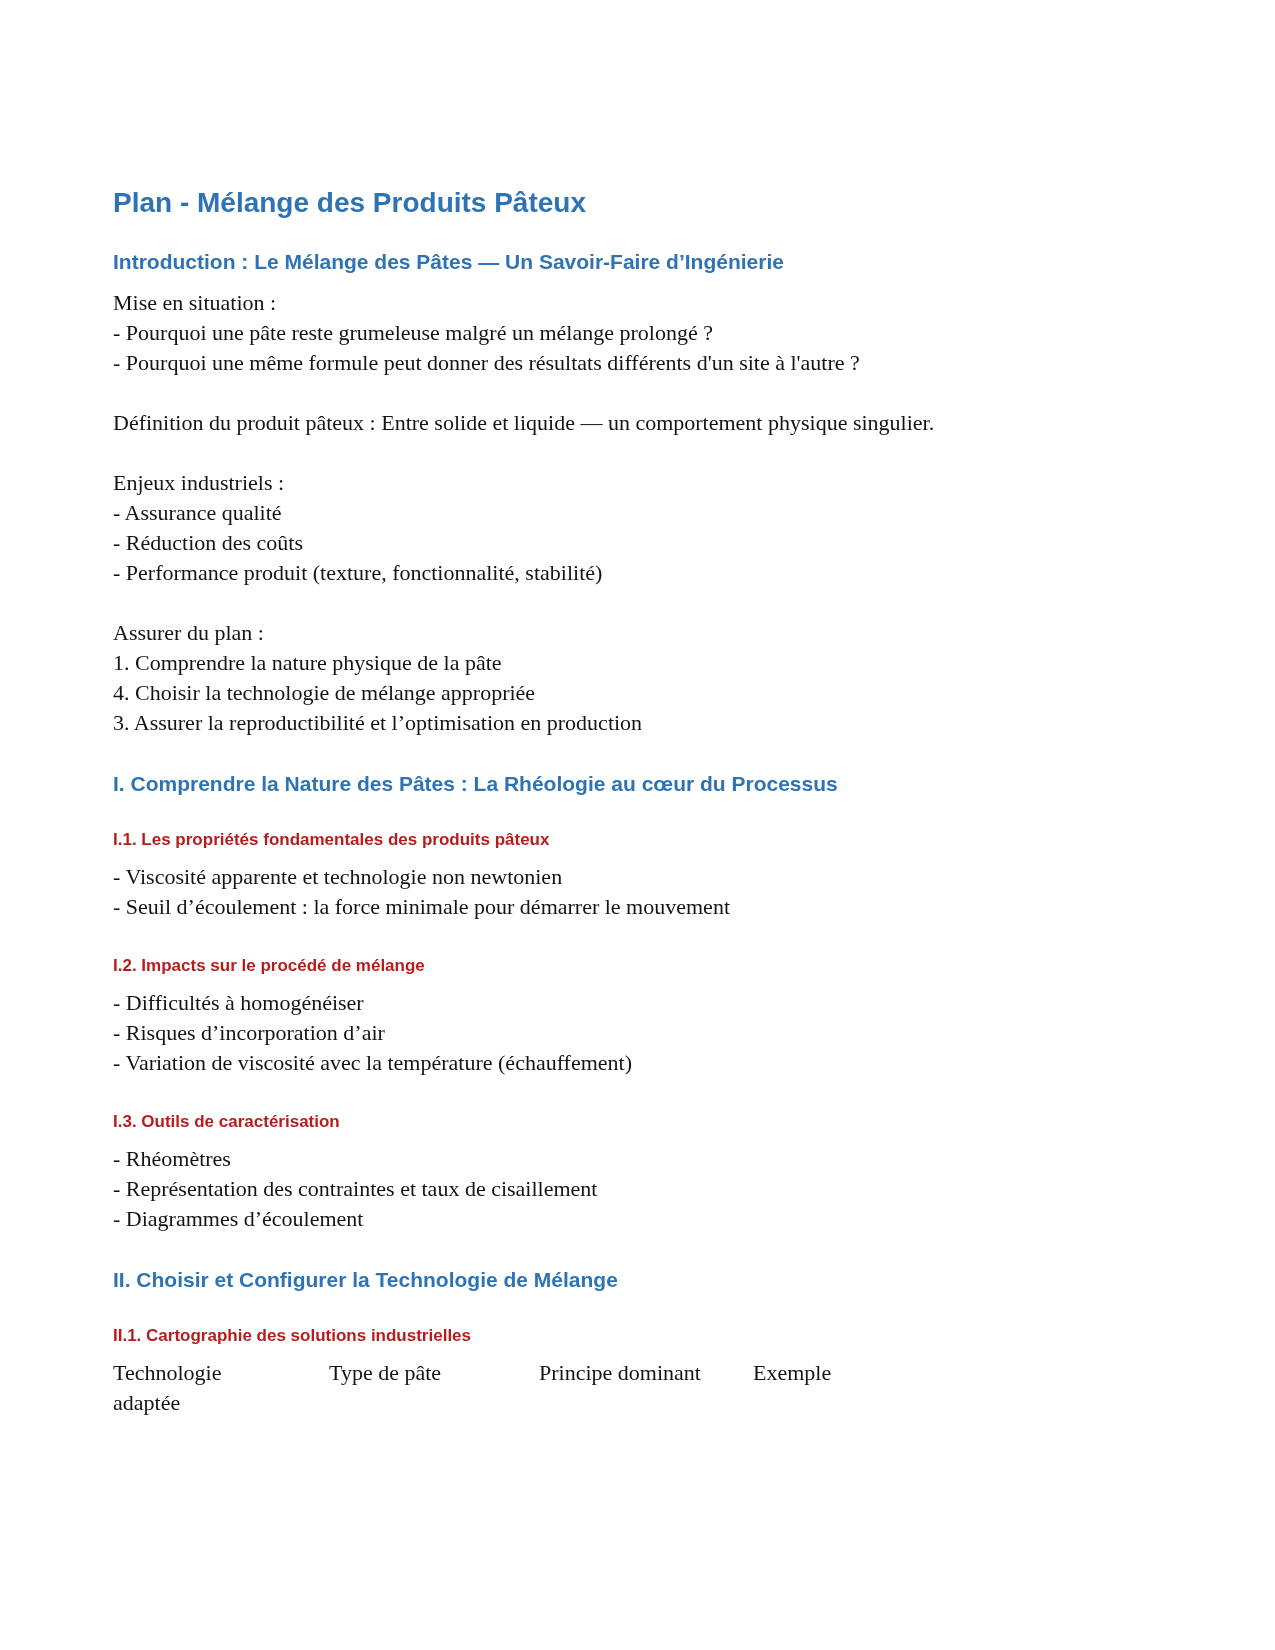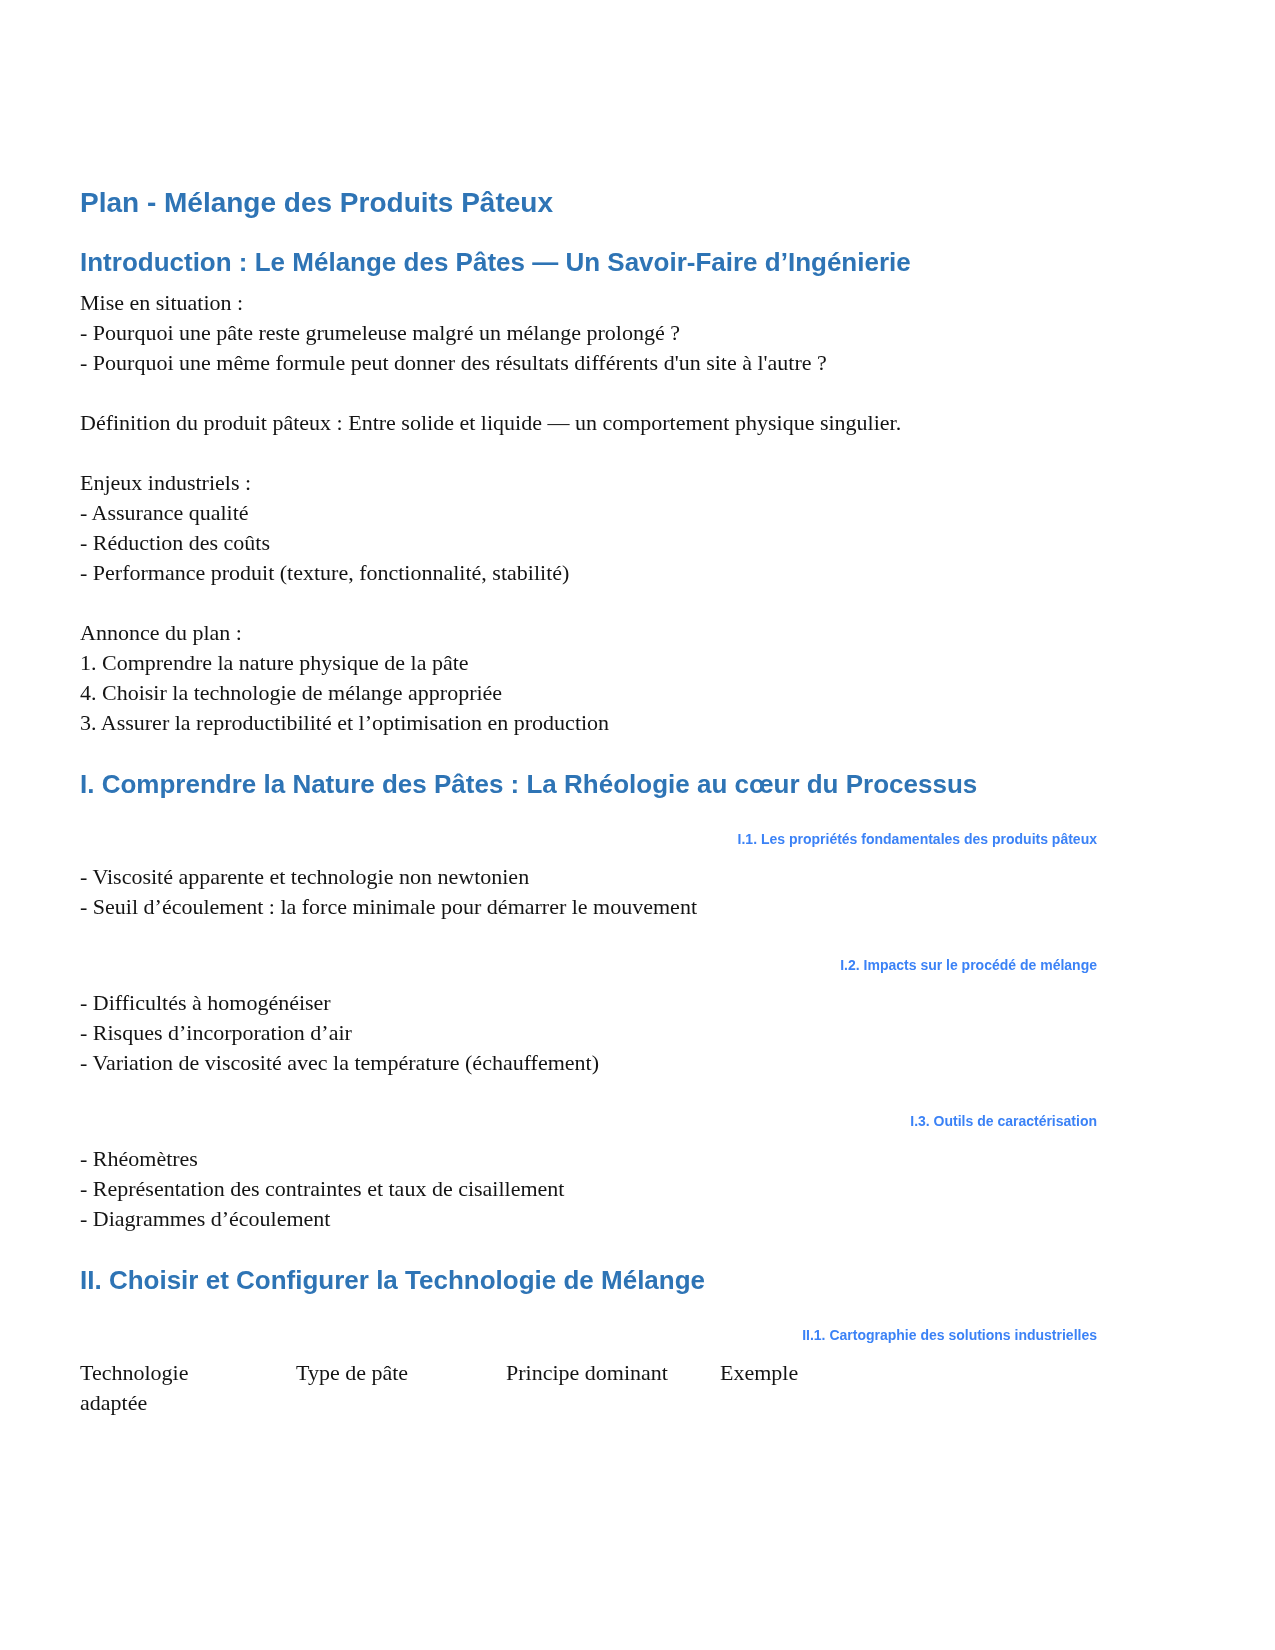--- a/index.html
+++ b/index.html
@@ -6,51 +6,50 @@
     margin: 0;
     padding: 0;
     background: #ffffff;
   }
   .page {
     position: relative;
     width: 1275px;
     height: 1650px;
     background: #ffffff;
     box-sizing: border-box;
-    padding: 186px 178px 0 80px;
+    padding: 186px 178px 0 113px;
     overflow: hidden;
     font-family: "Liberation Serif", serif;
     font-size: 22px;
     line-height: 30px;
     color: #141414;
   }
   .doc-title {
     font-family: "Liberation Sans", sans-serif;
     font-weight: 700;
     font-size: 28px;
     line-height: 34px;
     color: #2E74B5;
     margin: 0 0 26px 0;
   }
   .section-heading {
     font-family: "Liberation Sans", sans-serif;
     font-weight: 700;
-    font-size: 26px;
+    font-size: 21px;
     line-height: 32px;
     color: #2E74B5;
     margin: 20px 0 10px 0;
   }
   .subsection-heading {
     font-family: "Liberation Sans", sans-serif;
     font-weight: 700;
-    font-size: 14px;
+    font-size: 17px;
     line-height: 27px;
-    color: #3b82f6;
+    color: #b91c1c;
     margin: 26px 0 9px 0;
-    text-align: right;
   }
   .para {
     margin: 0 0 30px 0;
   }
   .para:last-child {
     margin-bottom: 0;
   }
   .line {
     display: block;
   }
@@ -82,21 +81,21 @@
   <p class="para">Définition du produit pâteux : Entre solide et liquide — un comportement physique singulier.</p>
 
   <p class="para">
     <span class="line">Enjeux industriels :</span>
     <span class="line">- Assurance qualité</span>
     <span class="line">- Réduction des coûts</span>
     <span class="line">- Performance produit (texture, fonctionnalité, stabilité)</span>
   </p>
 
   <p class="para">
-    <span class="line">Annonce du plan :</span>
+    <span class="line">Assurer du plan :</span>
     <span class="line">1. Comprendre la nature physique de la pâte</span>
     <span class="line">4. Choisir la technologie de mélange appropriée</span>
     <span class="line">3. Assurer la reproductibilité et l’optimisation en production</span>
   </p>
 
   <h2 class="section-heading">I. Comprendre la Nature des Pâtes : La Rhéologie au cœur du Processus</h2>
 
   <h3 class="subsection-heading">I.1. Les propriétés fondamentales des produits pâteux</h3>
   <p class="para">
     <span class="line">- Viscosité apparente et technologie non newtonien</span>

